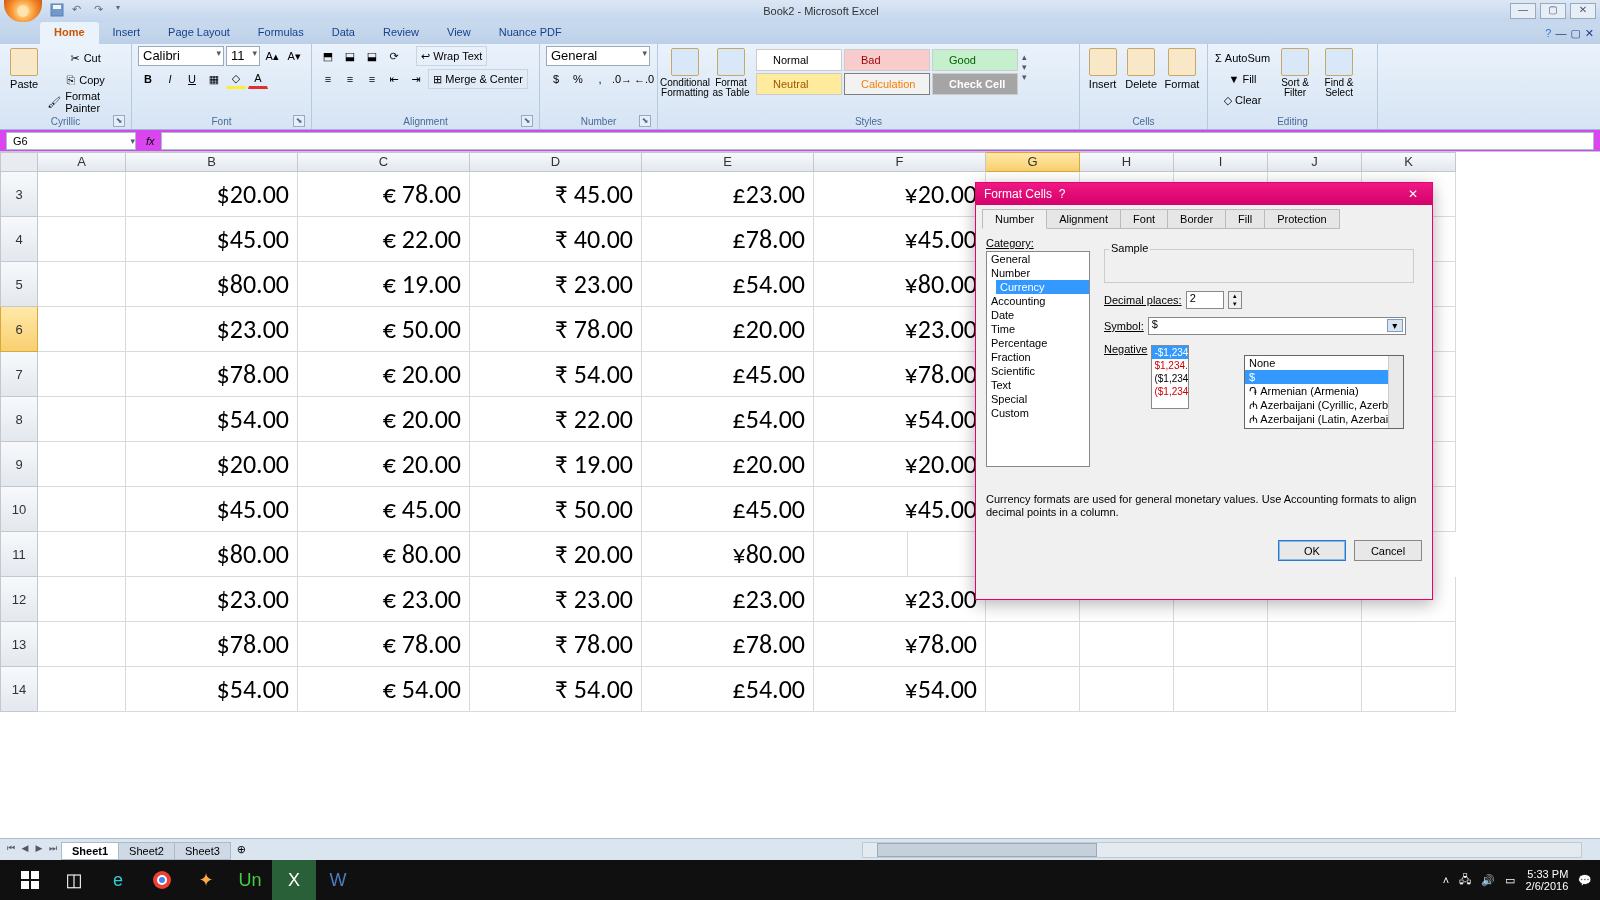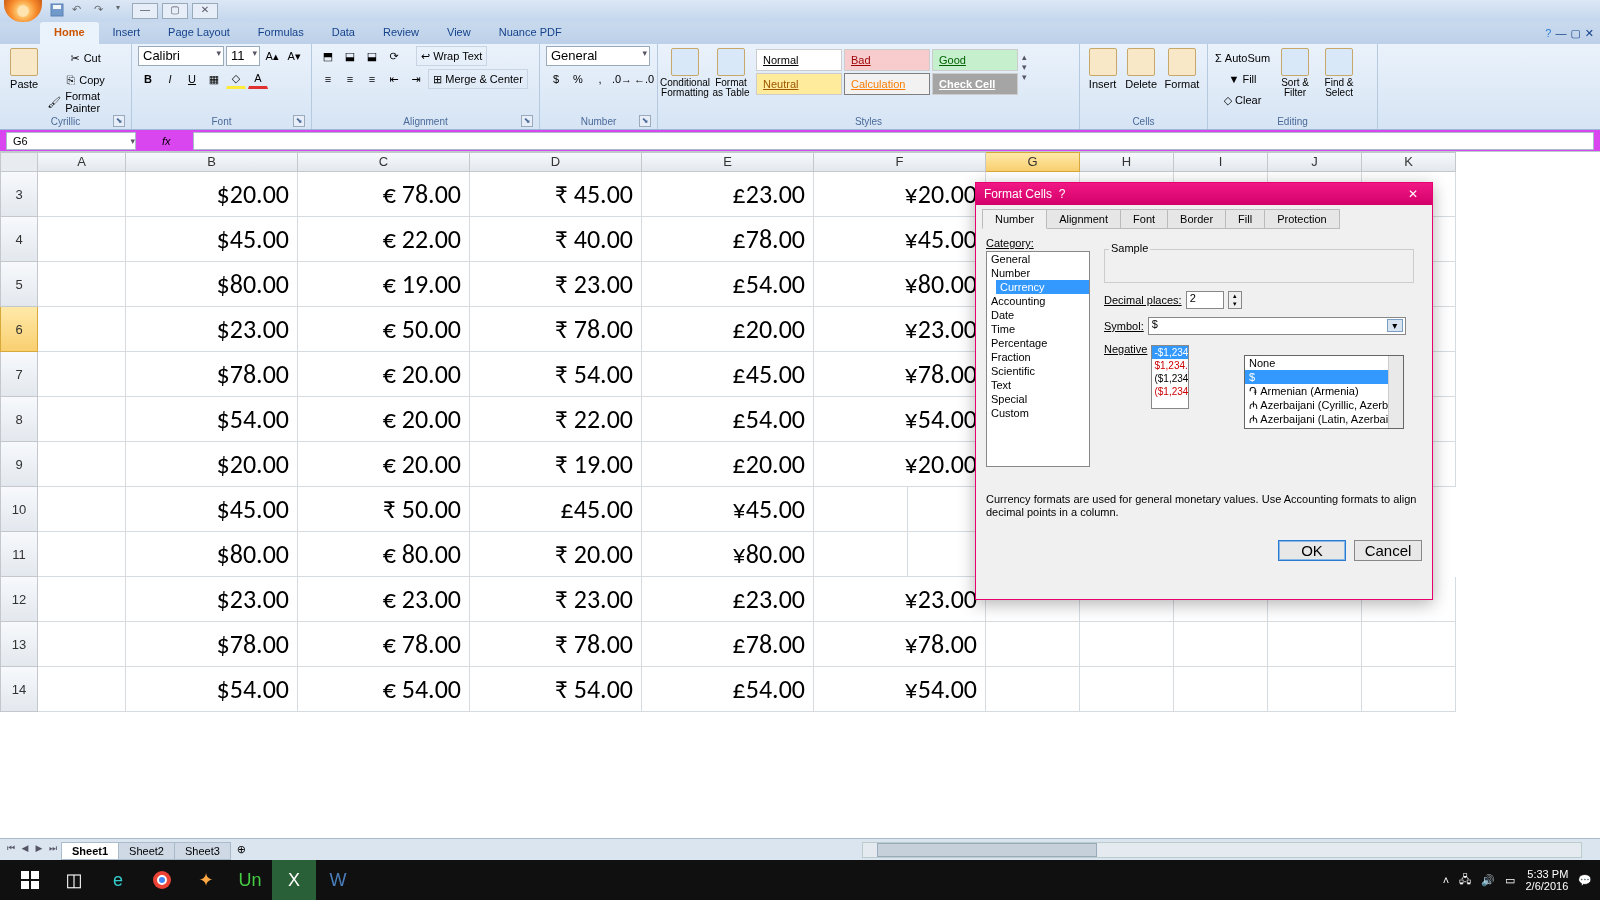--- a/index.html
+++ b/index.html
@@ -25,21 +25,21 @@
 .ribbon-group { border-right:1px solid #b5c9df; padding:2px 6px 1px; display:flex; flex-direction:column; }
 .group-content { flex:1; display:flex; align-items:flex-start; gap:4px; }
 .group-label { text-align:center; color:#4a6a99; font-size:10px; padding:1px 0; position:relative; }
 .group-launcher { position:absolute; right:0; bottom:1px; width:12px;height:12px;border:1px solid #9ab;font-size:8px;line-height:10px;background:#e7eef7;text-align:center; }
 .big-btn { width:42px; display:flex;flex-direction:column;align-items:center;gap:2px;padding:2px; }
 .big-btn-icon { width:28px;height:28px;background:#f8e8c8;border:1px solid #c8a868;border-radius:2px; }
 .small-row { display:flex; gap:2px; }
 .small-btn { width:20px;height:20px;border:1px solid transparent;display:flex;align-items:center;justify-content:center;font-size:11px; }
 .combo { height:20px;border:1px solid #9ab;background:#fff;font-size:13px;padding:1px 14px 1px 4px;position:relative; }
 .combo::after { content:"▾"; position:absolute; right:2px; font-size:9px;color:#556; }
-.style-box { width:86px;height:22px;border:1px solid #ccc;display:flex;align-items:center;padding-left:6px;font-size:11px;text-decoration:underline; }
+.style-box { width:86px;height:22px;border:1px solid #ccc;display:flex;align-items:center;padding-left:16px;font-size:11px; }
 
 
 .fx-bar { height:22px;display:flex;border-bottom:1px solid #bcc;background:#d946ef;font-size:11px;align-items:center; }
 .name-box { width:130px;height:18px;border:1px solid #abc;background:#fff;margin:0 4px 0 6px;padding-left:6px;display:flex;align-items:center;justify-content:space-between; }
 .fx-input { flex:1;height:18px;border:1px solid #abc;background:#fff;margin-right:6px; }
 
 
 .grid-wrap { position:absolute; top:152px; bottom:64px; left:0; right:0; overflow:hidden; background:#fff; }
 .col-headers { display:flex; height:20px; position:sticky; top:0; }
 .corner { width:38px;height:20px;background:#e8ecf1;border:1px solid #c4c8cd; }
@@ -91,21 +91,21 @@
 .sym-combo { width:258px;height:18px;border:1px solid #888;background:#fff;padding-left:3px;position:relative; }
 .sym-combo::after { content:"▾";position:absolute;right:2px;top:1px;font-size:10px;background:#d9e4f1;width:14px;text-align:center;border:1px solid #7a9dc4; }
 .neg-list { width:38px;height:64px;border:1px solid #888;background:#fff;margin-top:2px;font-size:10px;line-height:13px; }
 .neg-list div { padding:0 2px; white-space:nowrap; overflow:hidden; }
 .dropdown { position:absolute;left:268px;top:126px;width:160px;border:1px solid #666;background:#fff;font-size:11px;z-index:5;height:74px;overflow:hidden; }
 .dropdown::after{content:"";position:absolute;right:0;top:0;bottom:0;width:14px;background:#e9e9e9;border-left:1px solid #ccc;}
 .dd-item { padding:0 4px;line-height:14px;white-space:nowrap;overflow:hidden; }
 .dd-item.hl { background:#3399ff;color:#fff; }
 .dlg-footer-text { position:absolute;left:10px;bottom:50px;right:10px;font-size:11px;line-height:13px; }
 .dlg-btns { position:absolute;right:10px;bottom:8px;display:flex;gap:8px; }
-.dlg-btn { width:68px;height:21px;border:1px solid #888;background:#e8e8e8;font-size:15px; }
+.dlg-btn { width:68px;height:21px;border:1px solid #888;background:#e8e8e8;font-size:11px; }
 .dlg-btn.default { border:1px solid #2a7ad0; box-shadow:0 0 0 1px #88b8e8 inset; }
 
 svg { display:block; }
 </style>
 </head>
 <body>
 
 <div class="title-bar">
   <div class="office-btn">
       <svg width="16" height="16">
@@ -116,20 +116,21 @@
     <span class="qat-btn">
         <svg width="14" height="14">
           <rect x="1" y="1" width="12" height="12" fill="#4a7ebb" stroke="#2a5a99"></rect>
           <rect x="3" y="2" width="8" height="4" fill="#fff"></rect>
         </svg>
       </span>
     <span class="qat-btn">↶</span>
     <span class="qat-btn">↷</span>
     <span class="qat-btn" style="font-size:8px">▾</span>
   </div>
+  <div class="title-text">Book2 - Microsoft Excel</div>
   <div class="win-controls">
     <div class="win-btn">—</div>
     <div class="win-btn">▢</div>
     <div class="win-btn">✕</div>
   </div>
 </div>
 
 <div class="ribbon-tabs" id="ribbontabs">
     <div class="ribbon-tab active">Home</div>
     <div class="ribbon-tab">Insert</div>
@@ -316,21 +317,21 @@
     </div>
     <div class="group-label"><span>Editing</span></div>
   </div>
 </div>
 
 <div class="fx-bar">
   <div class="name-box">
       <span>G6</span>
       <span style="font-size:9px;color:#556">▾</span>
     </div>
-  <span style="margin:0 22px;font-style:italic">fx</span>
+  <span style="margin:0 6px;font-style:italic">fx</span>
   <div class="fx-input"></div>
 </div>
 
 <div class="grid-wrap">
   <div class="col-headers" id="colheaders">
       <div class="corner"></div>
       <div class="col-h" style="width: 88px;">A</div>
       <div class="col-h" style="width: 172px;">B</div>
       <div class="col-h" style="width: 172px;">C</div>
       <div class="col-h" style="width: 172px;">D</div>
@@ -438,20 +439,21 @@
         <div class="cell empty" style="width: 94px;"></div>
         <div class="cell empty" style="width: 94px;"></div>
         <div class="cell empty" style="width: 94px;"></div>
         <div class="cell empty" style="width: 94px;"></div>
         <div class="cell empty" style="width: 94px;"></div>
       </div>
       <div class="row">
         <div class="row-h">10</div>
         <div class="cell empty" style="width: 88px;"></div>
         <div class="cell" style="width: 172px;">$45.00</div>
+        <div class="cell" style="width: 172px;">€ 45.00</div>
         <div class="cell" style="width: 172px;">₹ 50.00</div>
         <div class="cell" style="width: 172px;">£45.00</div>
         <div class="cell" style="width: 172px;">¥45.00</div>
         <div class="cell empty" style="width: 94px;"></div>
         <div class="cell empty" style="width: 94px;"></div>
         <div class="cell empty" style="width: 94px;"></div>
         <div class="cell empty" style="width: 94px;"></div>
         <div class="cell empty" style="width: 94px;"></div>
       </div>
       <div class="row">

